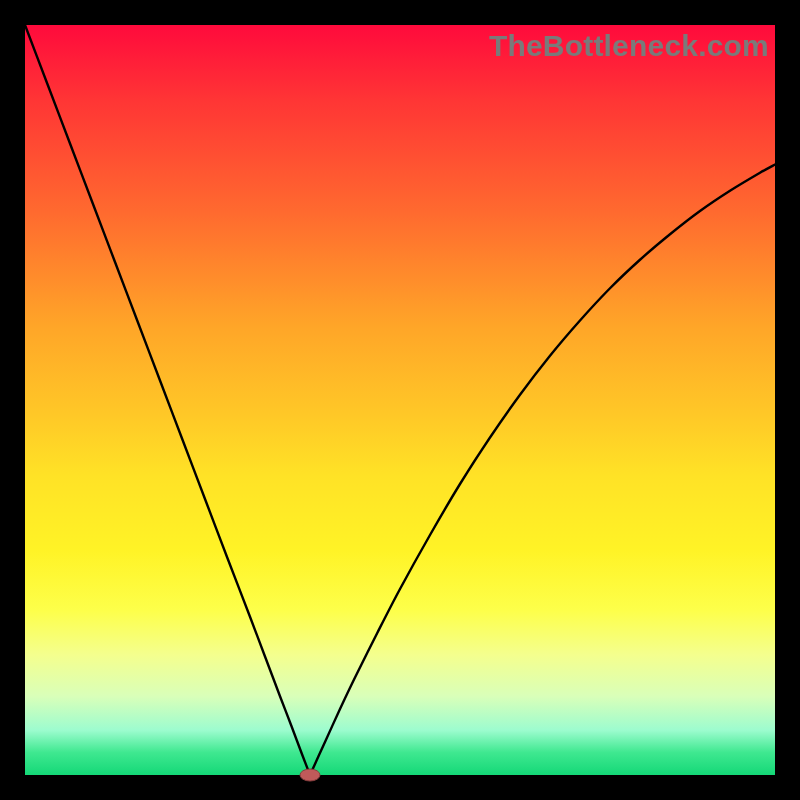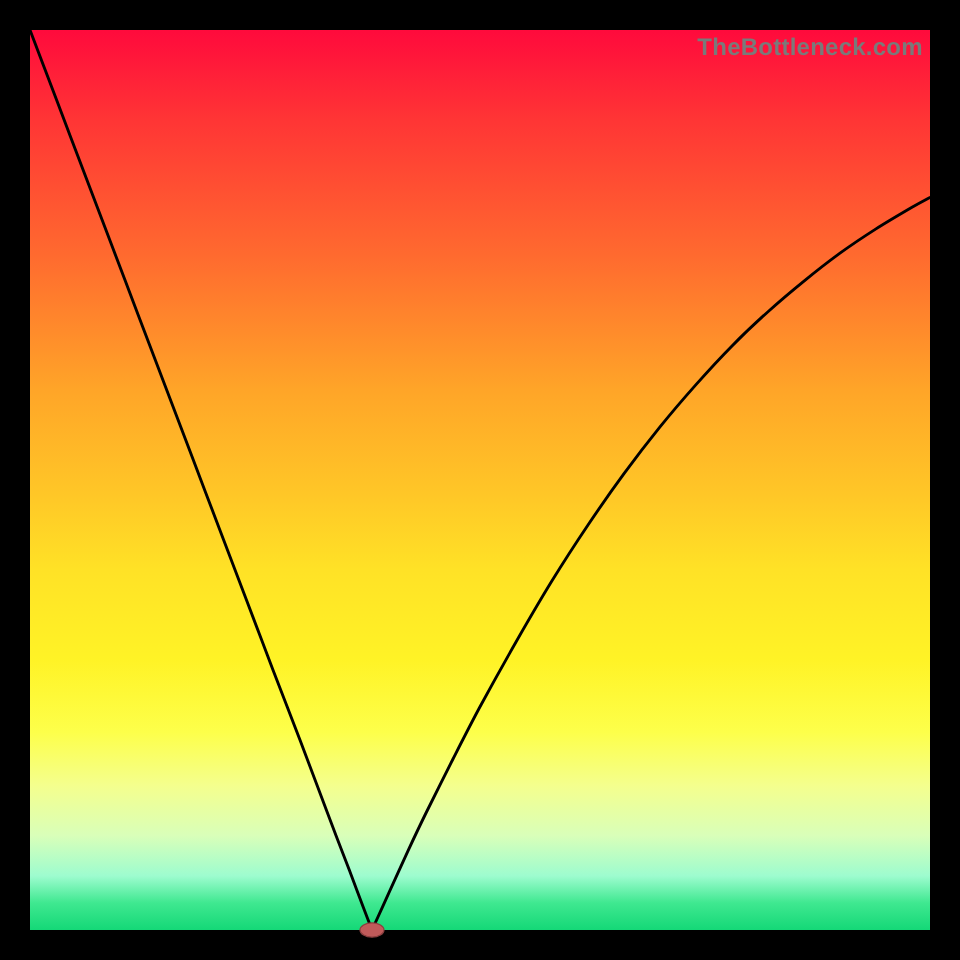--- a/index.html
+++ b/index.html
@@ -31,21 +31,21 @@
       #9dfccf 94%,
       #3fe890 97%,
       #14d877 100%
     );
   }
   .watermark {
     position: absolute;
     top: 4px;
     right: 6px;
     font-family: Arial, Helvetica, sans-serif;
-    font-size: 20px;
+    font-size: 30px;
     font-weight: 600;
     color: #7a7a7a;
     letter-spacing: 0.2px;
     user-select: none;
   }
   .overlay-svg {
     position: absolute;
     left: 0; top: 0;
     width: 750px; height: 750px;
     overflow: visible;

